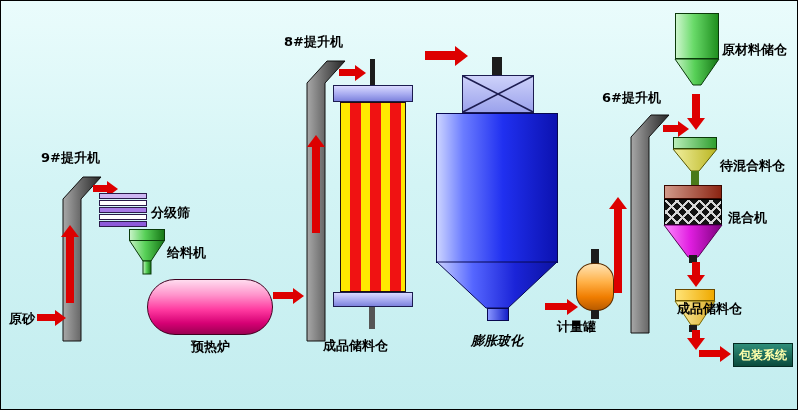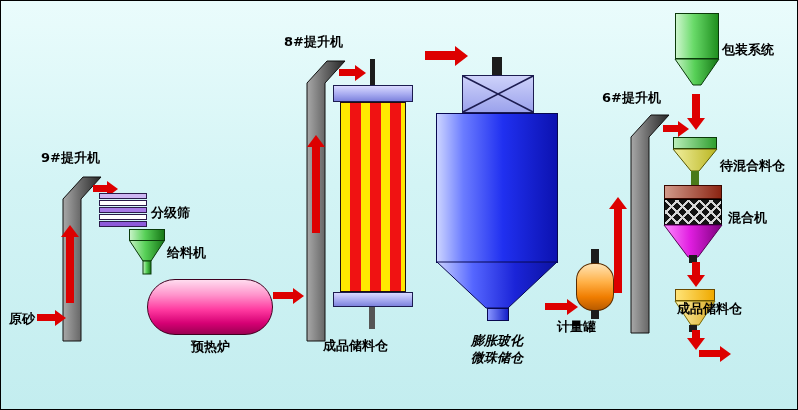--- a/index.html
+++ b/index.html
@@ -172,42 +172,41 @@
       <line x1="70" y1="0" x2="0" y2="36" stroke="#1c1c50" stroke-width="1.6"></line>
     </svg>
   </div>
   <div class="silo-body" style="left:435px;top:112px;width:122px;height:150px"></div>
   <svg class="eq" style="left:435px;top:261px" width="122" height="48">
     <polygon points="1,0 121,0 72,46 50,46" fill="url(#gBlueCone)" stroke="#080850"></polygon>
   </svg>
   <div class="outlet" style="left:486px;top:307px;width:22px;height:13px"></div>
   <div class="lbl two" style="left:452px;top:331px;width:88px">
     <span>膨胀玻化</span>
-    <span>微珠储仓</span>
   </div>
   <div class="ar" style="left:544px;top:302px;width:22px"></div>
 
   <div class="chimney" style="left:590px;top:248px;width:8px;height:15px"></div>
   <div class="mtank" style="left:575px;top:262px;width:38px;height:48px"></div>
   <div class="chimney" style="left:590px;top:309px;width:8px;height:9px"></div>
   <div class="lbl" style="left:556px;top:317px">计量罐</div>
 
   <div class="au" style="left:613px;top:208px;height:84px"></div>
 
   <div class="lbl" style="left:601px;top:88px">6#提升机</div>
   <svg class="eq" style="left:624px;top:106px" width="46" height="226">
     <polygon points="6,226 6,30 26,8 44,8 24,30 24,226" fill="url(#gEle)" stroke="#101010" stroke-width="1"></polygon>
   </svg>
   <div class="ar" style="left:662px;top:124px;width:15px"></div>
 
   <div class="greenbox" style="left:674px;top:12px;width:44px;height:46px"></div>
   <svg class="eq" style="left:674px;top:58px" width="44" height="28">
     <polygon points="0,0 44,0 26,26 18,26" fill="url(#gGreen)" stroke="#0a3a0a"></polygon>
   </svg>
-  <div class="lbl" style="left:721px;top:40px">包装系统</div>
+  <div class="lbl" style="left:721px;top:40px">原材料储仓</div>
   <div class="ad" style="left:691px;top:93px;height:24px"></div>
 
   <div class="band green" style="left:672px;top:136px;width:44px;height:12px"></div>
   <svg class="eq" style="left:672px;top:148px" width="44" height="24">
     <polygon points="0,0 44,0 26,22 18,22" fill="url(#gKhaki)" stroke="#555500"></polygon>
   </svg>
   <div class="chimney" style="left:690px;top:170px;width:8px;height:14px;background:#4a7a1a"></div>
   <div class="lbl" style="left:719px;top:156px">待混合料仓</div>
 
   <div class="band maroon" style="left:663px;top:184px;width:58px;height:14px"></div>
@@ -221,14 +220,17 @@
 
   <div class="band yellow" style="left:674px;top:288px;width:40px;height:12px"></div>
   <svg class="eq" style="left:674px;top:300px" width="40" height="26">
     <polygon points="0,0 40,0 24,24 16,24" fill="url(#gYellowCone)" stroke="#776600"></polygon>
   </svg>
   <div class="chimney" style="left:688px;top:324px;width:8px;height:7px"></div>
   <div class="lbl" style="left:676px;top:299px">成品储料仓</div>
   <div class="ad" style="left:691px;top:329px;height:8px"></div>
   <div class="ar" style="left:698px;top:349px;width:21px"></div>
 
+  <div class="packaging" style="left:732px;top:342px;width:60px;height:24px">
+    <span>包装系统</span>
+  </div>
 
 </div>
 
 </body></html>

